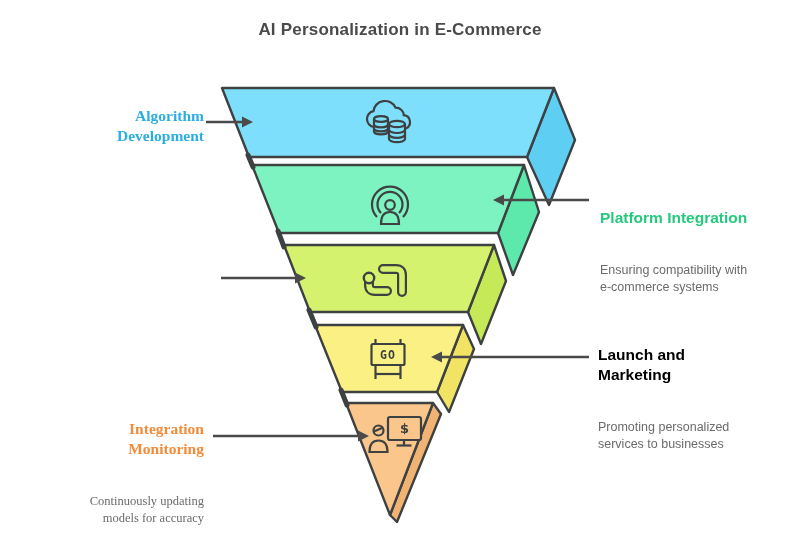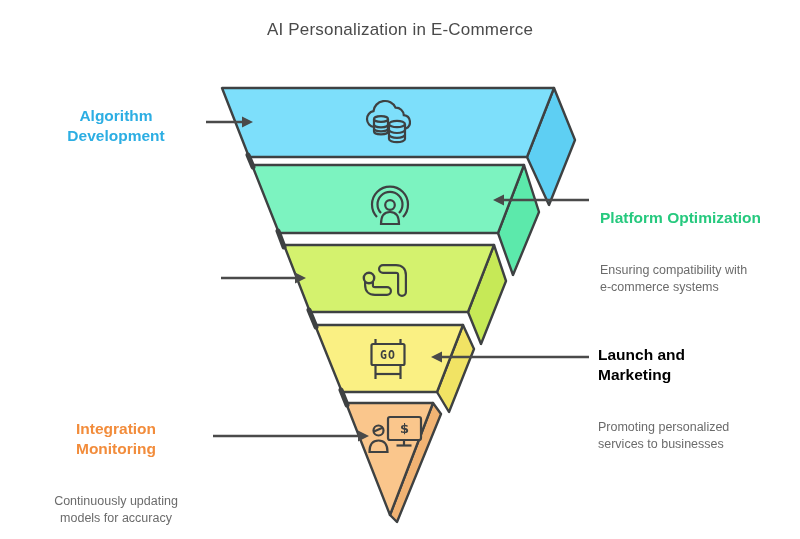--- a/index.html
+++ b/index.html
@@ -1,24 +1,24 @@
 <!DOCTYPE html>
 <html><head>
 <meta charset="utf-8">
 <style>
   html,body{margin:0;padding:0;background:#ffffff;}
   .stage{position:relative;width:800px;height:539px;background:#ffffff;overflow:hidden;
          font-family:"Liberation Sans",sans-serif;}
   .title{position:absolute;top:20px;left:0;right:0;text-align:center;
-         font-size:17px;font-weight:normal;color:#4A4A4A;letter-spacing:.2px;}
+         font-size:17px;font-weight:bold;color:#4A4A4A;letter-spacing:.2px;}
   .diagram-svg{position:absolute;left:0;top:0;}
   .label-block{position:absolute;white-space:pre-line;}
   .label-block .name{font-size:15.5px;font-weight:bold;line-height:1.3;}
   .label-block .desc{font-size:12.5px;color:#6B6B6B;line-height:1.35;margin-top:16px;}
-  .lb-left{text-align:center;}
+  .lb-left{text-align:right;font-family:Liberation Serif, serif;}
   .lb-right{text-align:left;}
   .lb1{left:28px;top:88px;width:176px;}
   .lb2{left:600px;top:190px;width:195px;}
   .lb3{left:40px;top:250px;width:176px;}
   .lb4{left:598px;top:327px;width:195px;}
   .lb5{left:28px;top:401px;width:176px;}
 </style>
 </head>
 <body>
 
@@ -116,21 +116,21 @@
       <polygon points="369,436 358,430.5 358,441.5"></polygon>
     </g>
   </svg>
 
   <div class="label-block lb-left lb1">
     <div class="name" style="color: rgb(44, 174, 227);">Algorithm
 Development</div>
   </div>
 
   <div class="label-block lb-right lb2">
-    <div class="name" style="color: rgb(38, 201, 126);">Platform Optimization</div>
+    <div class="name" style="color: rgb(38, 201, 126);">Platform Integration</div>
     <div class="desc" style="color: rgb(107, 107, 107);">Ensuring compatibility with
 e-commerce systems</div>
   </div>
 
   <div class="label-block lb-left lb3">
   </div>
 
   <div class="label-block lb-right lb4">
     <div class="name" style="color: #000000;">Launch and
 Marketing</div>

